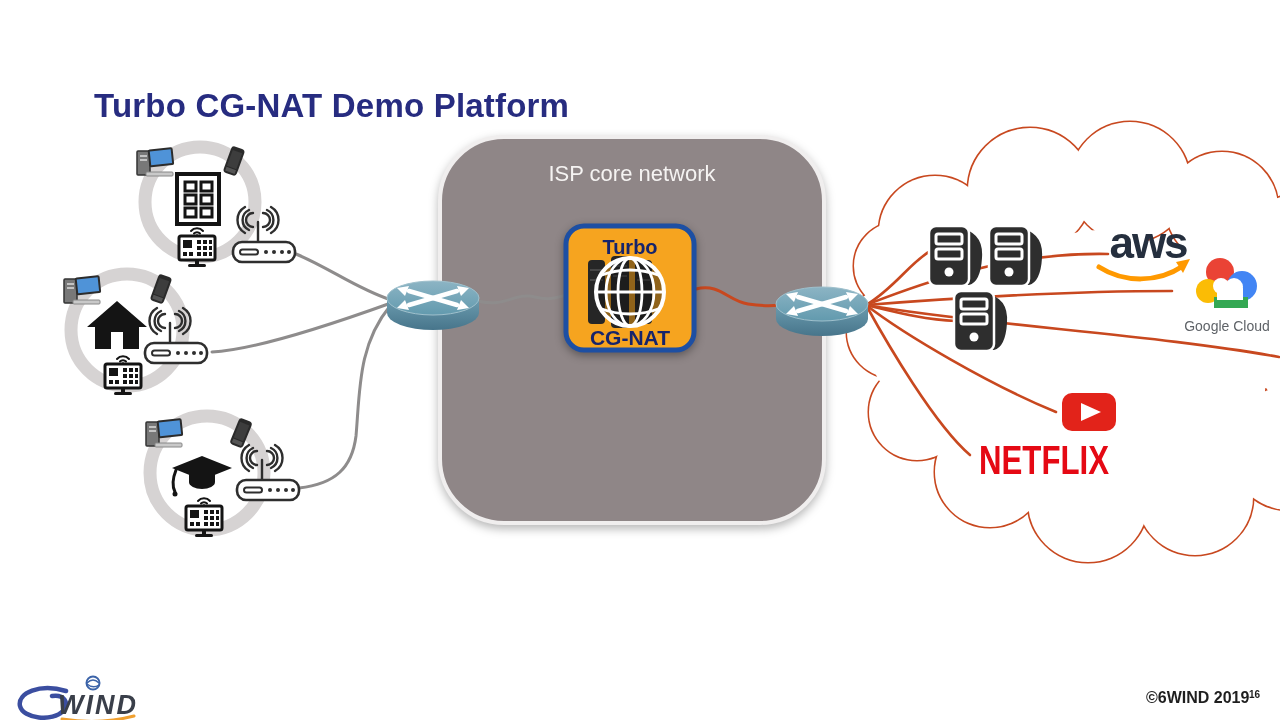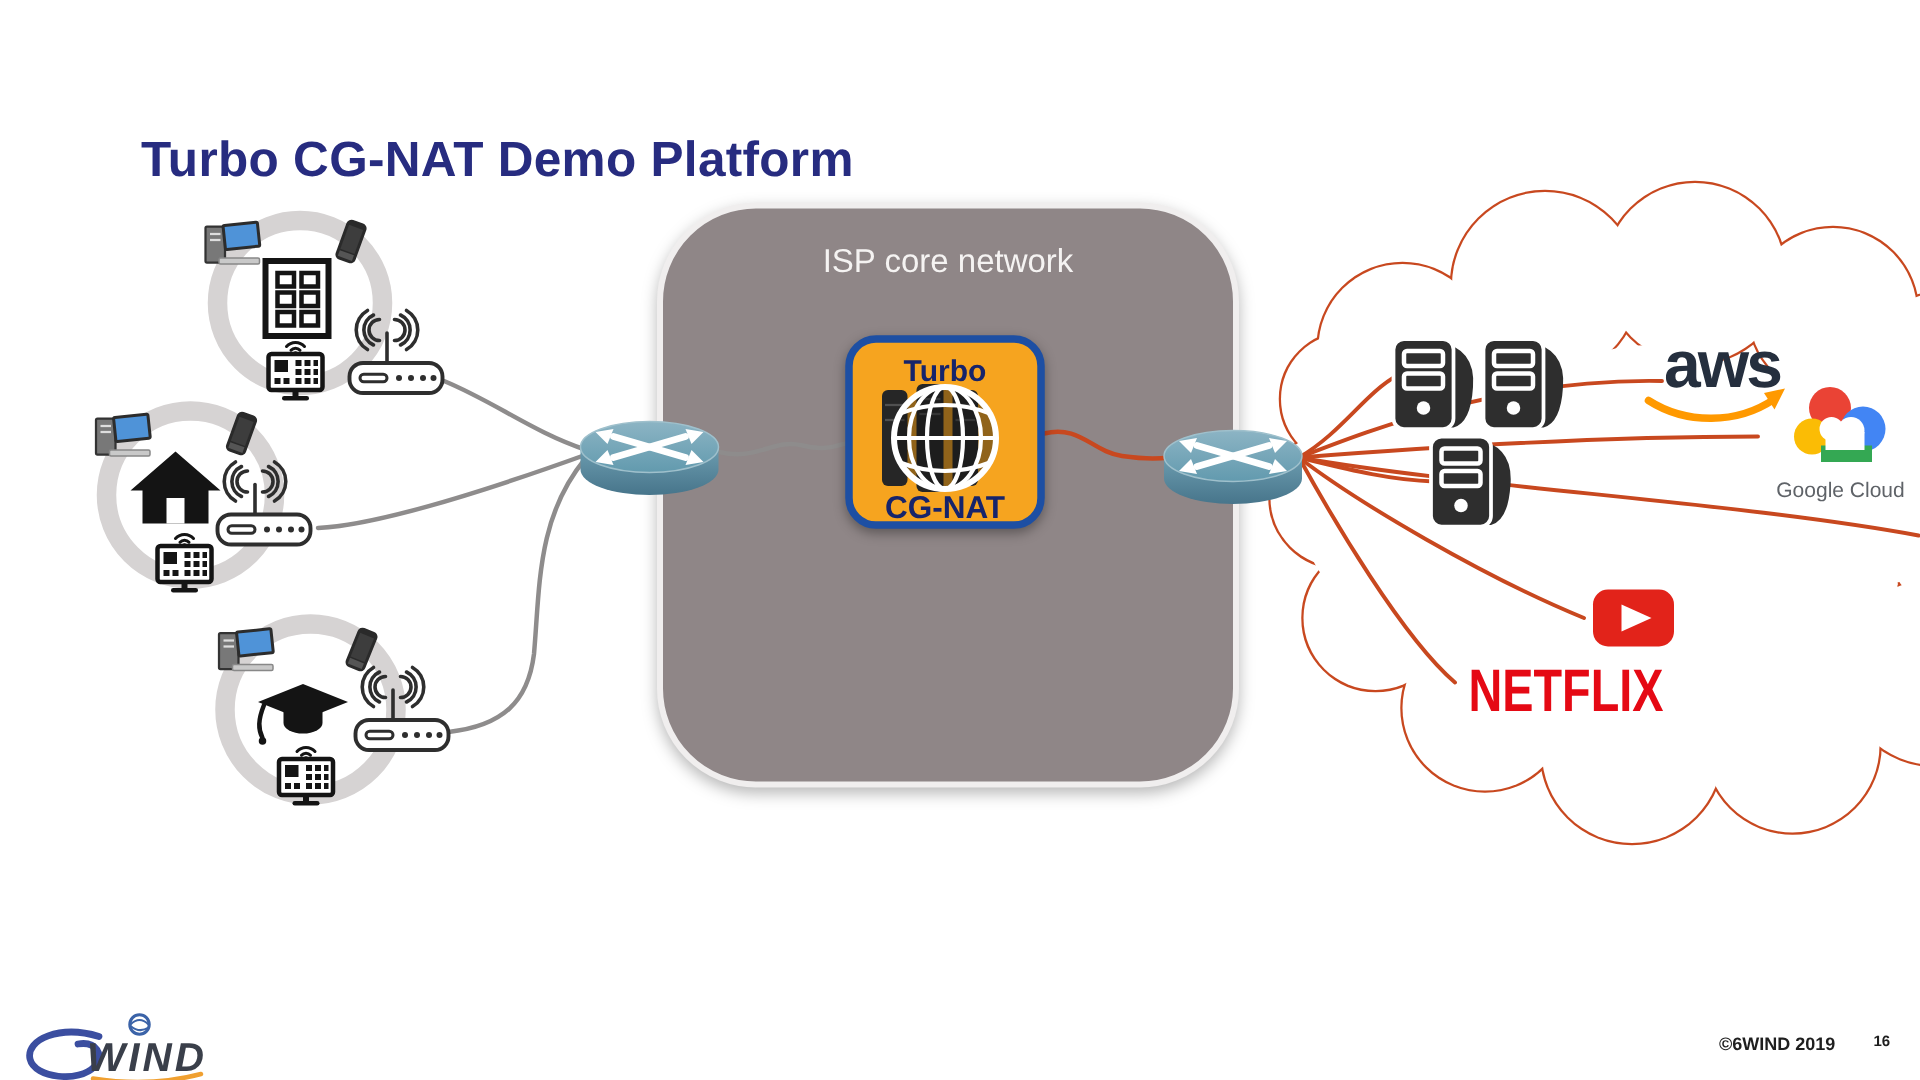--- a/index.html
+++ b/index.html
@@ -1,21 +1,21 @@
 <!DOCTYPE html>
 <html><head>
 <meta charset="utf-8">
 <style>
   html,body{margin:0;padding:0;background:#ffffff;}
   .slide{position:relative;width:1280px;height:720px;background:#ffffff;overflow:hidden;
          font-family:"Liberation Sans",sans-serif;}
   .title{position:absolute;left:94px;top:44px;font-size:33px;font-weight:bold;
          color:#272c80;letter-spacing:.2px;white-space:nowrap;margin-top:43px;}
   .diagram{position:absolute;left:0;top:0;width:1280px;height:720px;}
-  .footer-copy{position:absolute;left:1146px;top:689px;font-size:12px;font-weight:bold;color:#1f1f1f;}
+  .footer-copy{position:absolute;left:1146px;top:689px;font-size:16px;font-weight:bold;color:#1f1f1f;}
   .footer-page{position:absolute;left:1249px;top:689px;font-size:10px;font-weight:bold;color:#1f1f1f;}
   .t{font-family:"Liberation Sans",sans-serif;}
   .isp-label{font-size:22px;fill:#f5f3f2;}
   .badge-txt{font-weight:bold;fill:#16246b;}
   .aws-txt{font-weight:bold;fill:#252f3e;letter-spacing:-2px;}
   .gcloud-txt{font-size:14px;fill:#5f6368;}
   .netflix-txt{font-weight:bold;fill:#e50914;}
   .wind-txt{font-style:italic;font-weight:bold;fill:#3a3f4a;letter-spacing:2px;}
 </style>
 </head>

